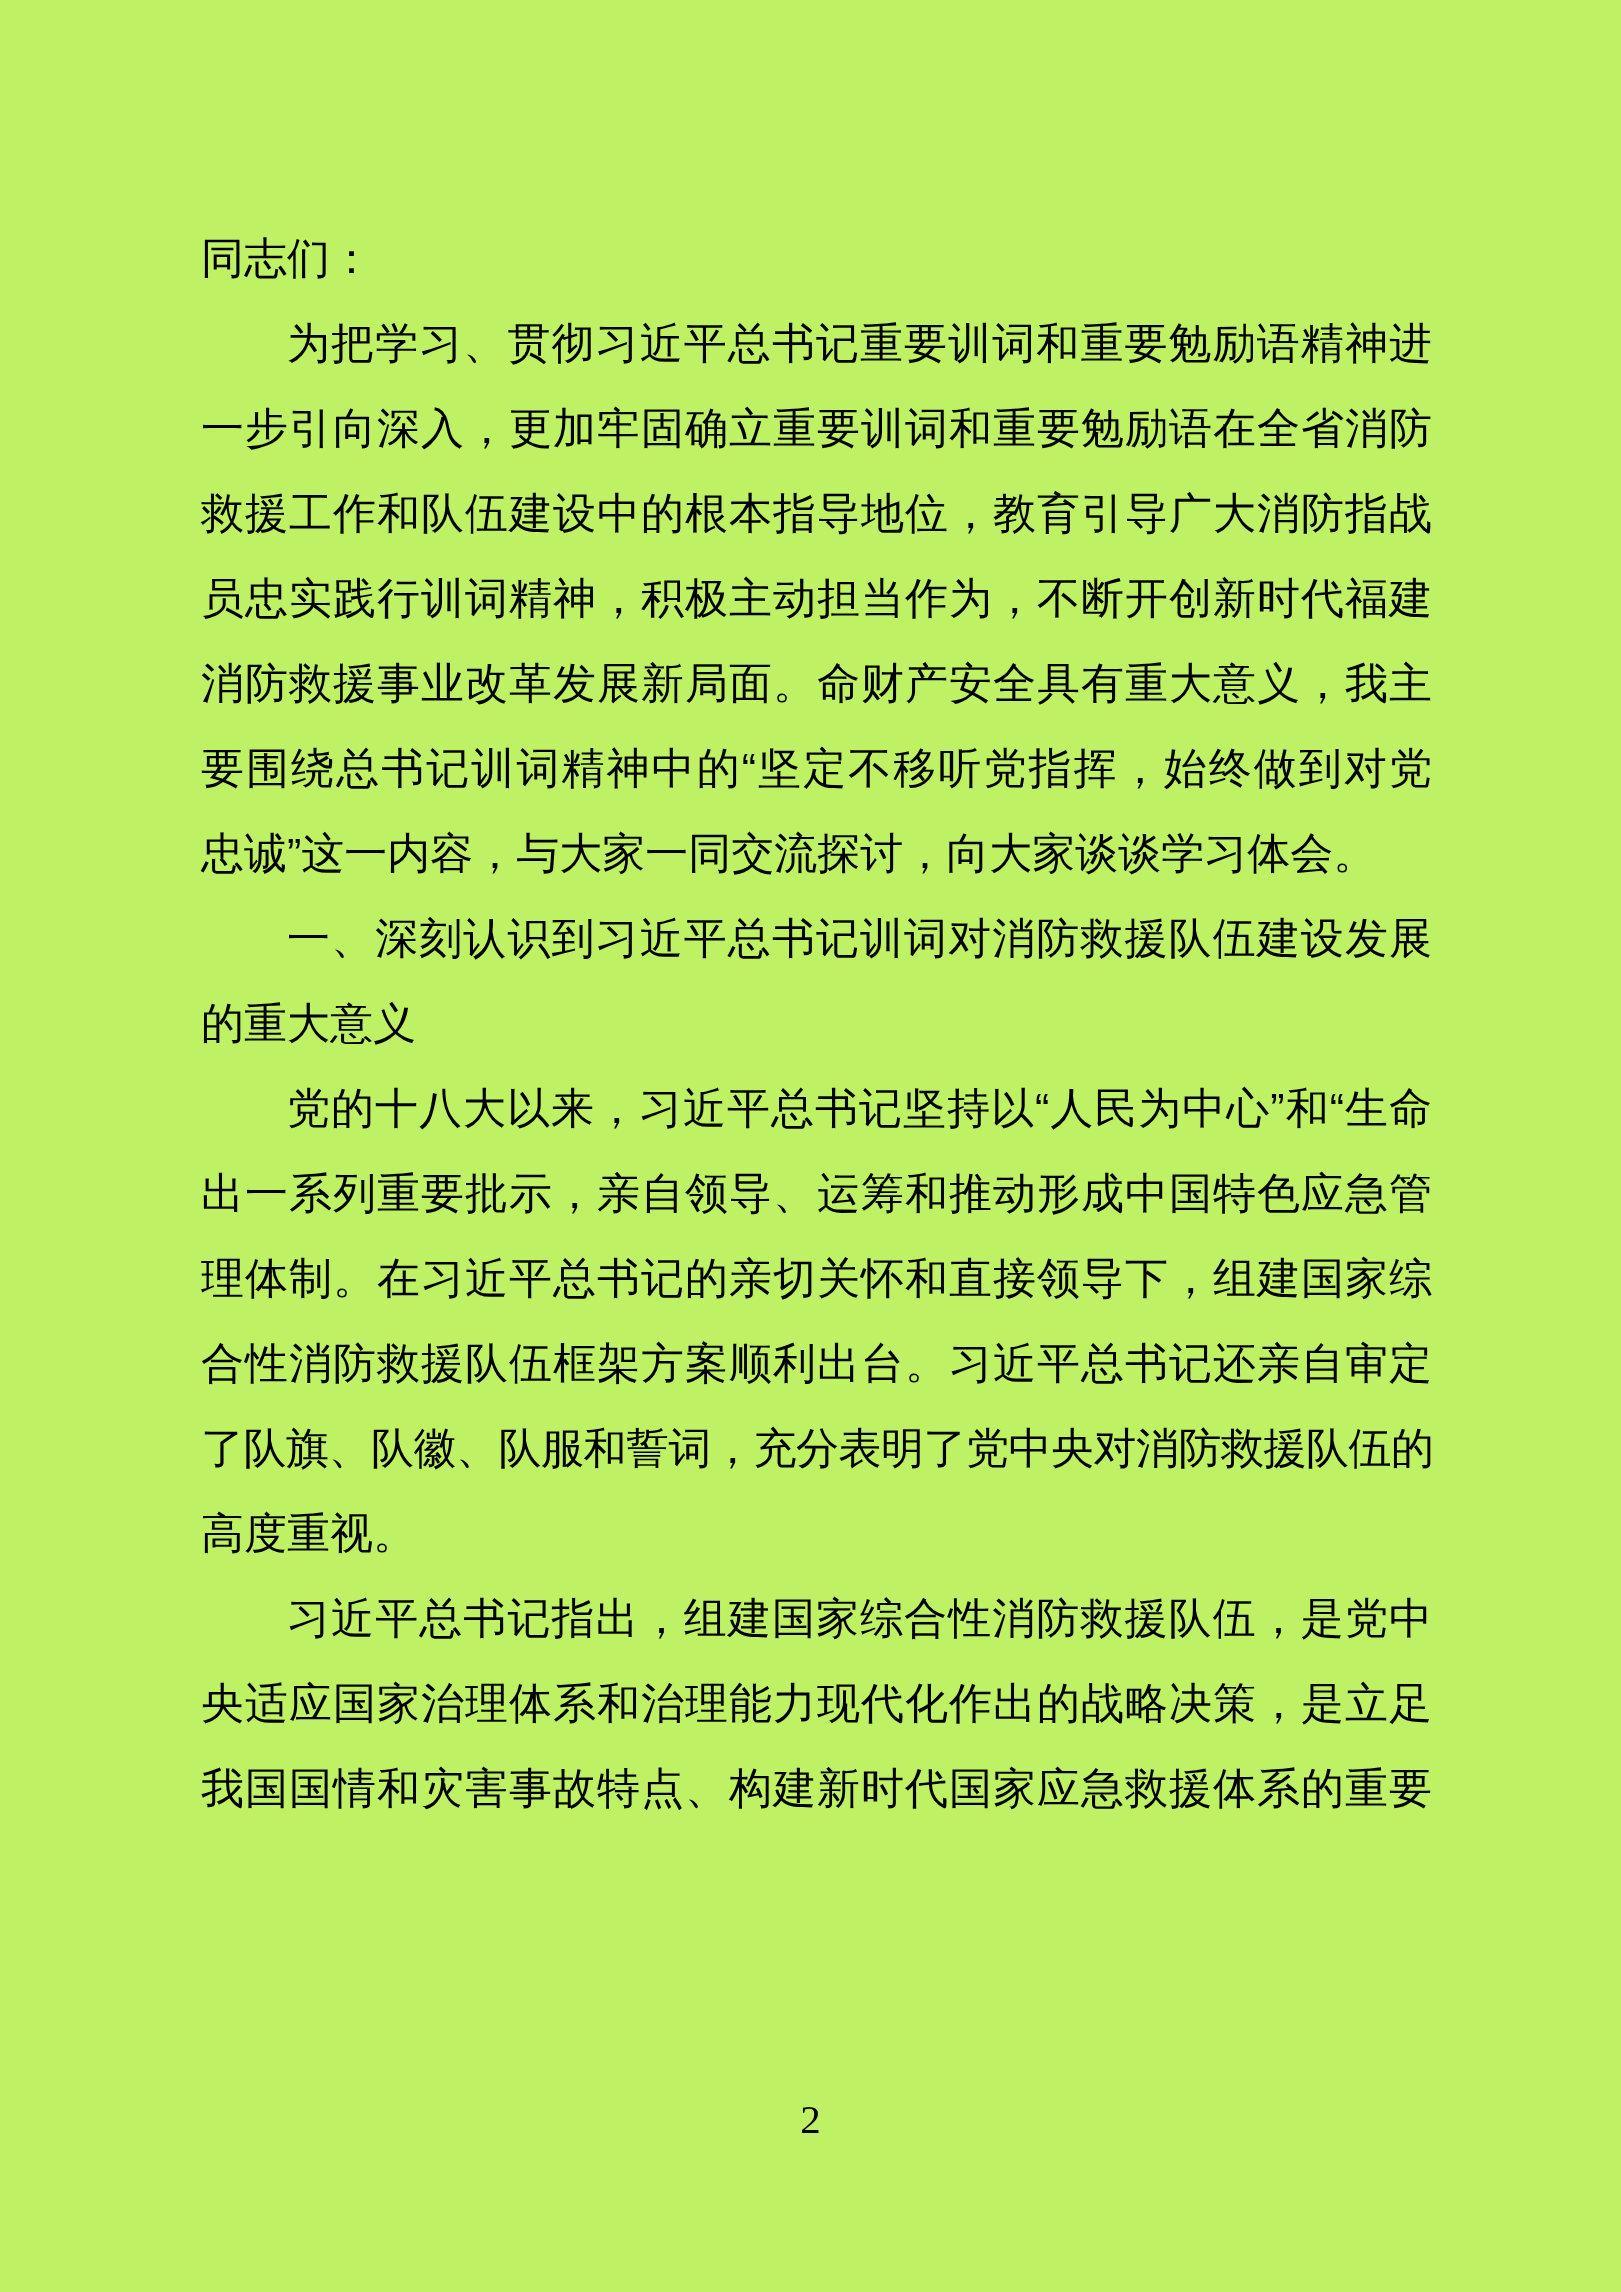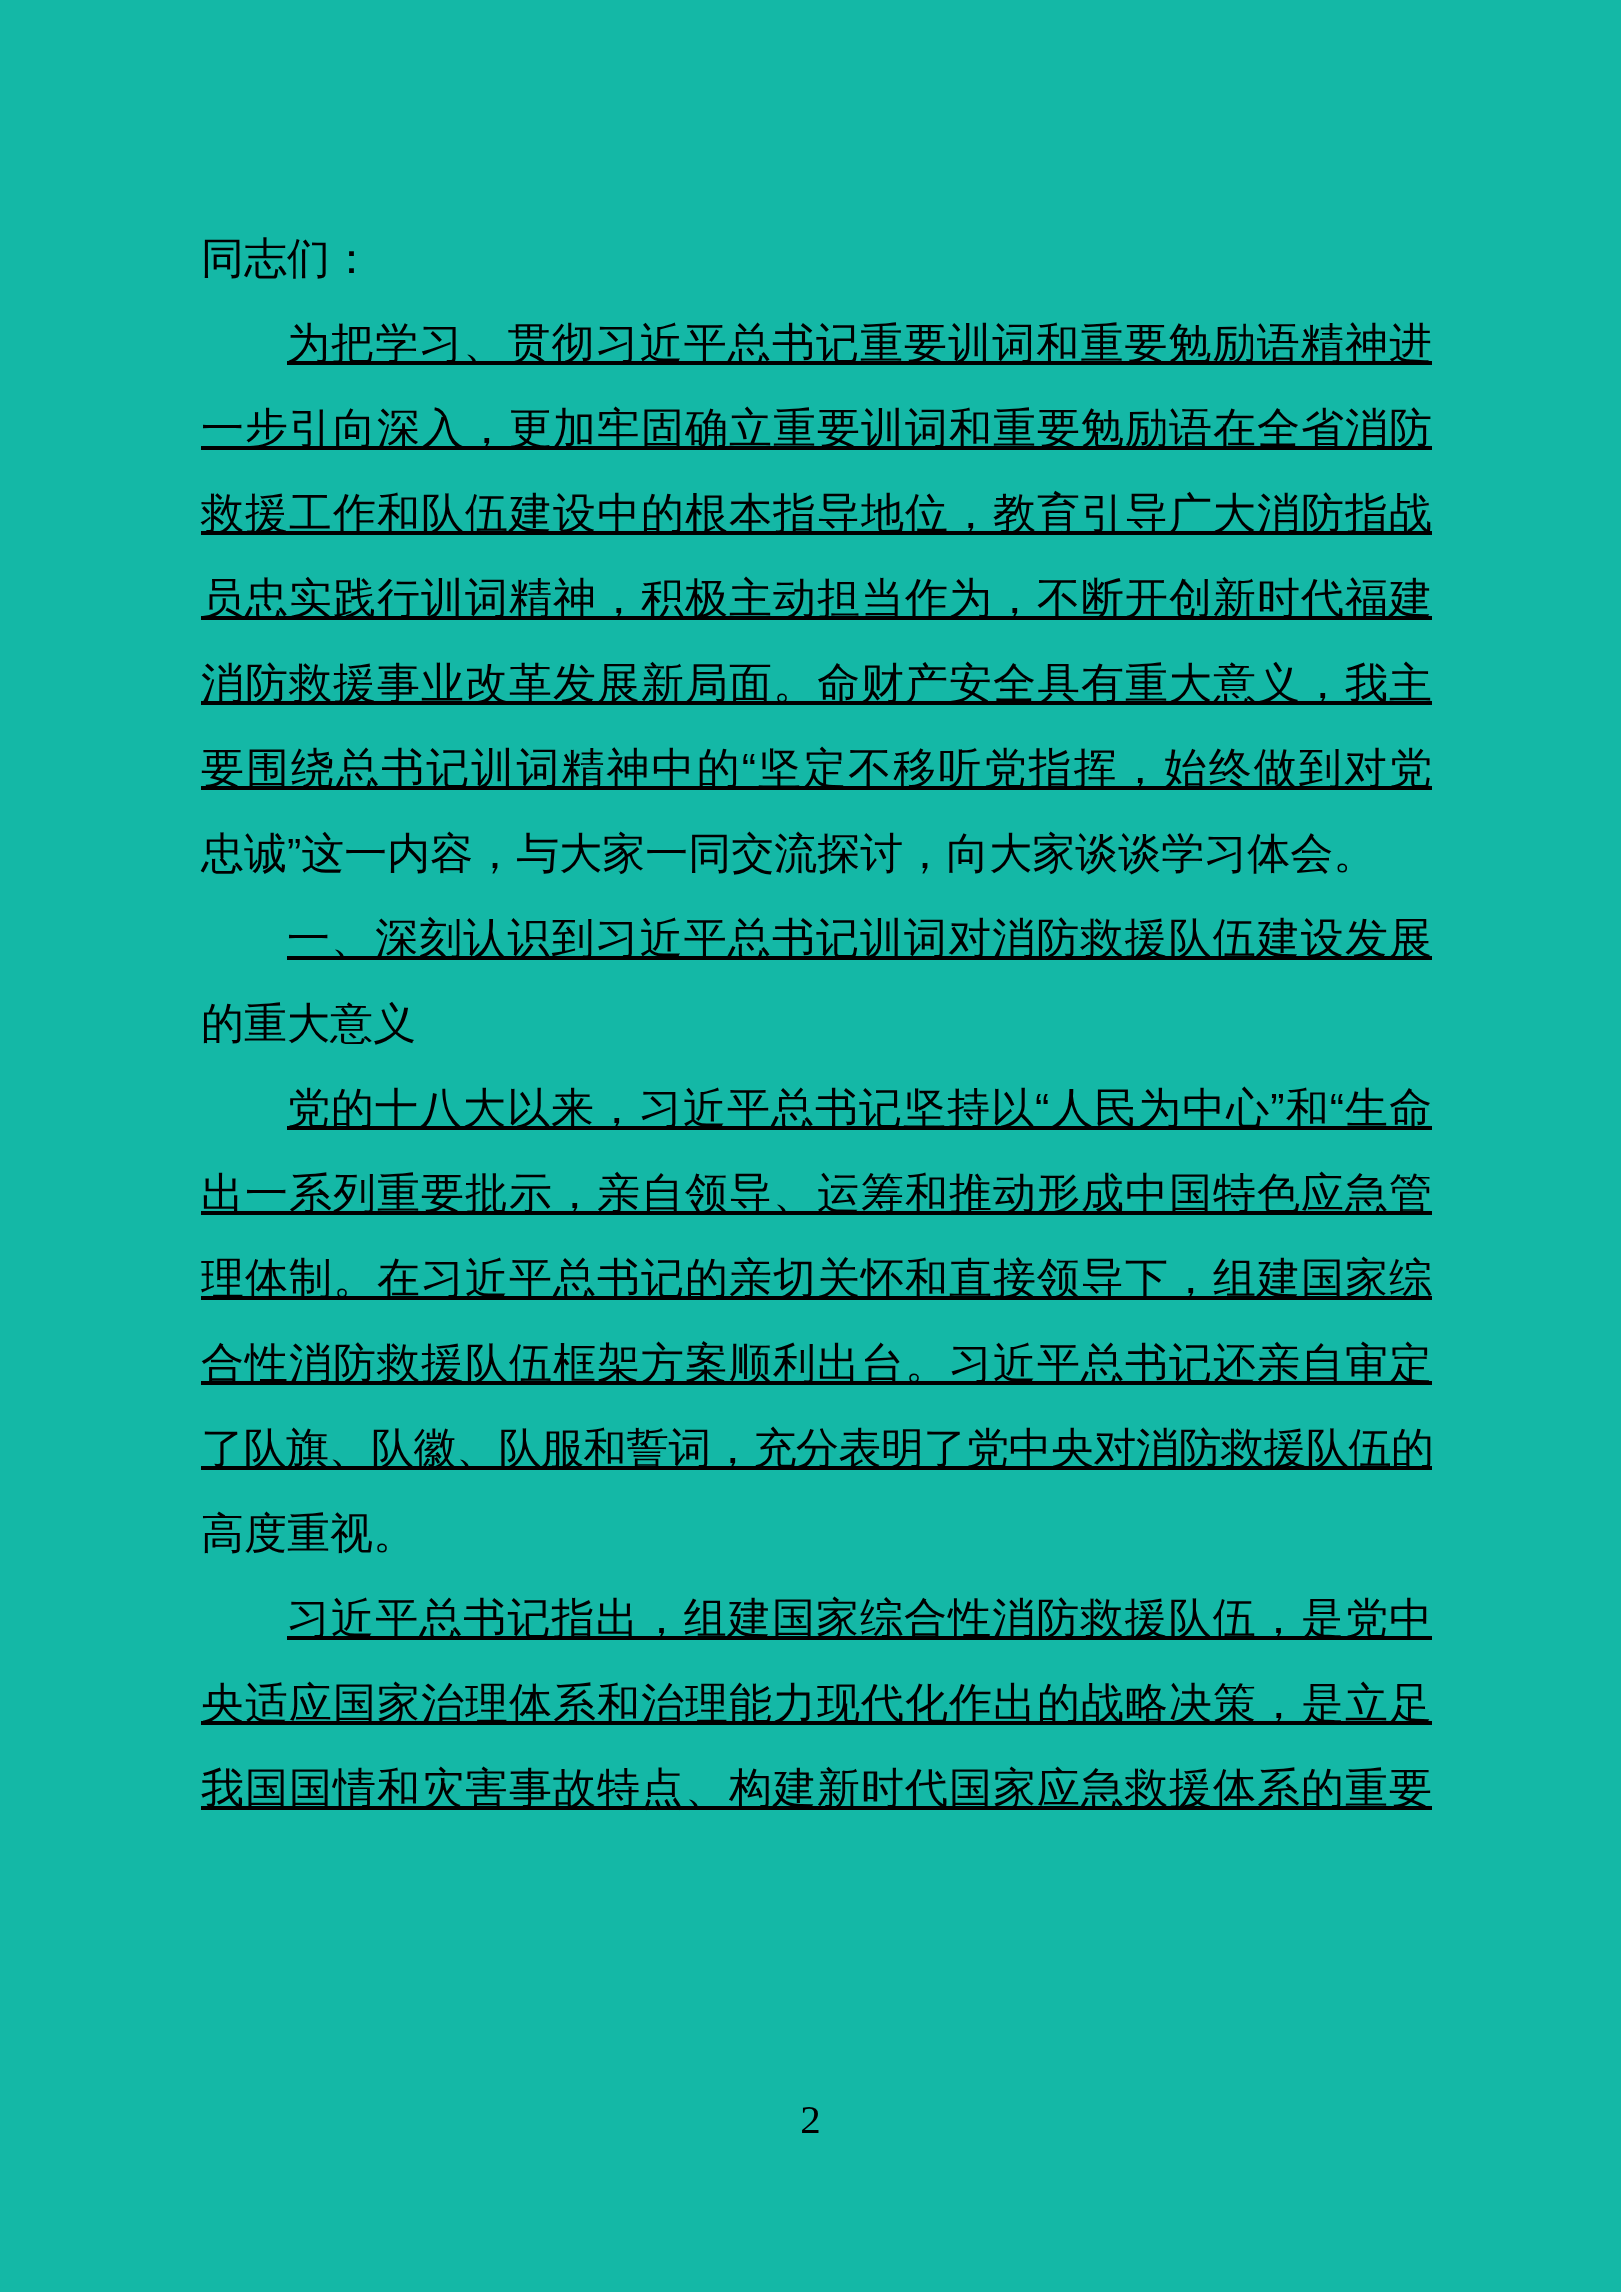--- a/index.html
+++ b/index.html
@@ -1,35 +1,35 @@
 <!DOCTYPE html>
 <html><head>
 <meta charset="utf-8">
 <style>
   html, body { margin: 0; padding: 0; background: #ffffff; }
   .page {
     position: relative;
     width: 1621px;
     height: 2293px;
-    background: #14b8a6;
+    background: #bef264;
     overflow: hidden;
     color: #000000;
     font-family: "Liberation Sans", sans-serif;
   }
   .doc {
     position: absolute;
     left: 201px;
     top: 216px;
     width: 1231px;
     font-size: 43px;
     line-height: 85px;
   }
   .line { height: 85px; white-space: normal; }
   .indent { text-indent: 86px; }
-  .jfull { text-align: justify; text-align-last: justify; text-decoration: underline; }
+  .jfull { text-align: justify; text-align-last: justify; }
   .tight { letter-spacing: -2px; }
   .page-number {
     position: absolute;
     top: 2090px;
     left: 0;
     width: 100%;
     text-align: center;
     font-family: "Liberation Serif", serif;
     font-size: 41px;
     line-height: 59px;

